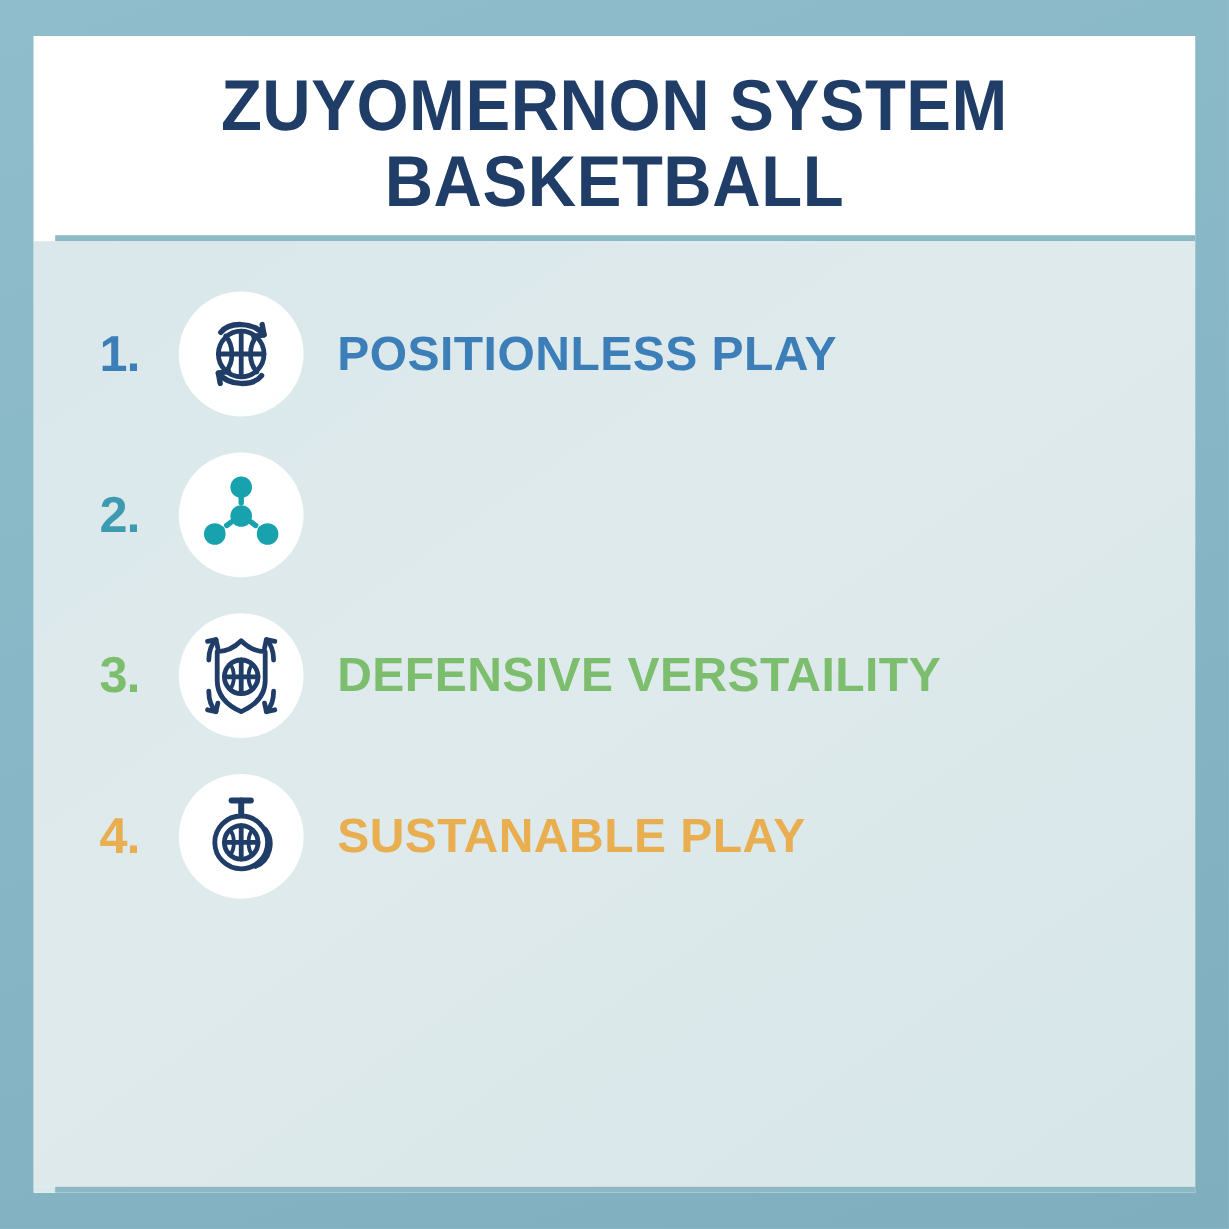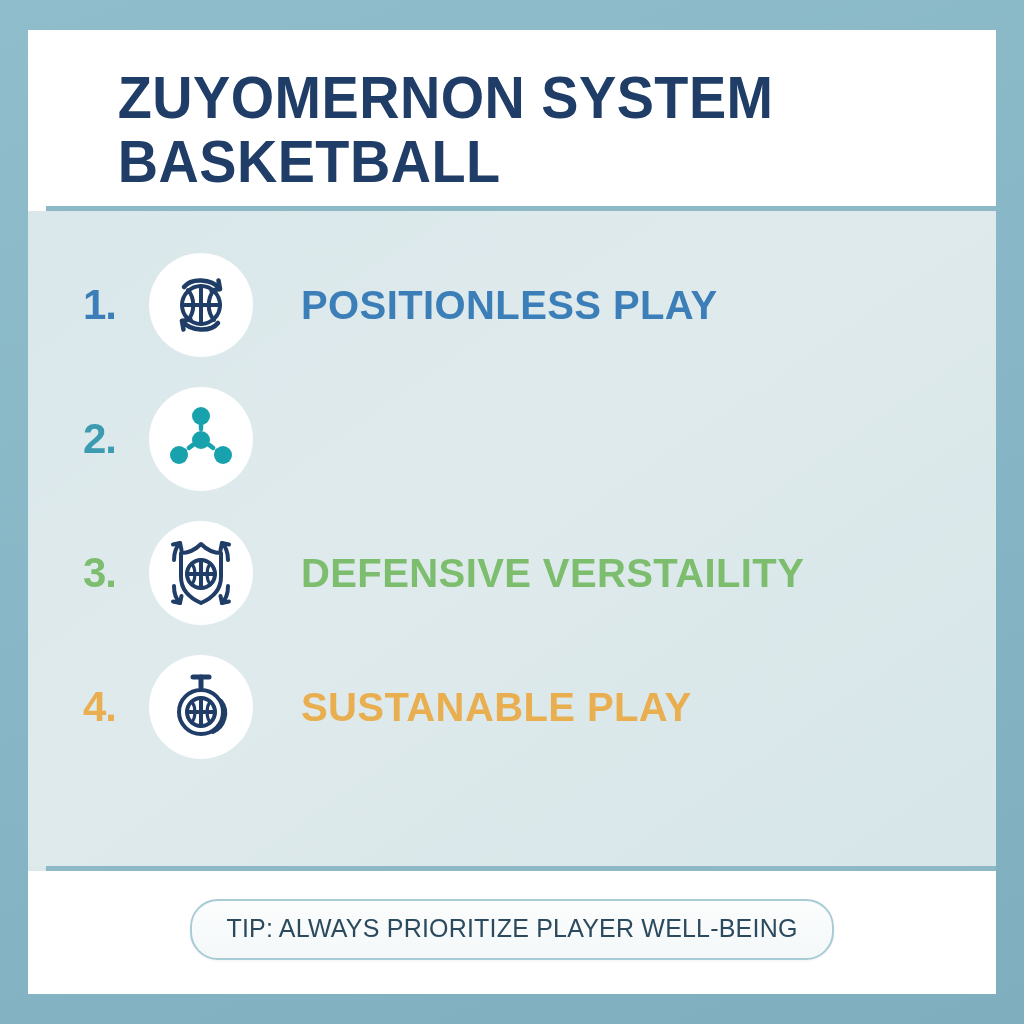--- a/index.html
+++ b/index.html
@@ -32,21 +32,22 @@
     background: #ffffff;
     display: flex;
     flex-direction: column;
     overflow: hidden;
   }
 
   
   .title-band {
     flex: 0 0 auto;
     background: #ffffff;
-    padding: 36px 60px 12px 60px;
+    padding: 26px 60px 12px 60px;
+    text-align: center;
   }
   .title {
     margin: 0;
     color: #1F3D66;
     font-family: "Liberation Sans", sans-serif;
     font-weight: 700;
     font-size: 60px;
     line-height: 1.07;
     letter-spacing: 0.5px;
     transform: scaleX(0.93);
@@ -106,21 +107,21 @@
     justify-content: center;
     box-shadow: 0 0 0 0 rgba(0,0,0,0);
   }
   .icon-badge svg { display: block; }
 
   .item-label {
     font-weight: 700;
     font-size: 40px;
     letter-spacing: 0.4px;
     line-height: 1;
-    margin-left: 32px;
+    margin-left: 12px;
     white-space: nowrap;
   }
 
   
   .footer-band {
     flex: 0 0 auto;
     background: #ffffff;
     padding: 28px 0 34px 0;
     display: flex;
     align-items: center;
@@ -238,18 +239,15 @@
         </div>
         <div class="item-label" style="color:#E8AE4F">SUSTANABLE PLAY</div>
       </div>
 
     </div>
 
     <div class="rule-wrap lower">
       <div class="rule"></div>
     </div>
 
-    <div class="footer-band">
-      <div class="tip-pill">TIP: ALWAYS PRIORITIZE PLAYER WELL-BEING</div>
-    </div>
 
   </div>
 </div>
 
 </body></html>

